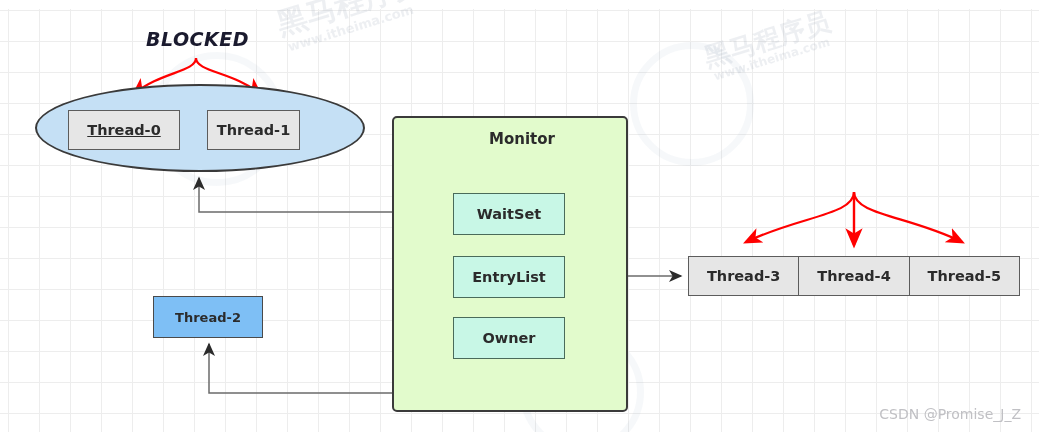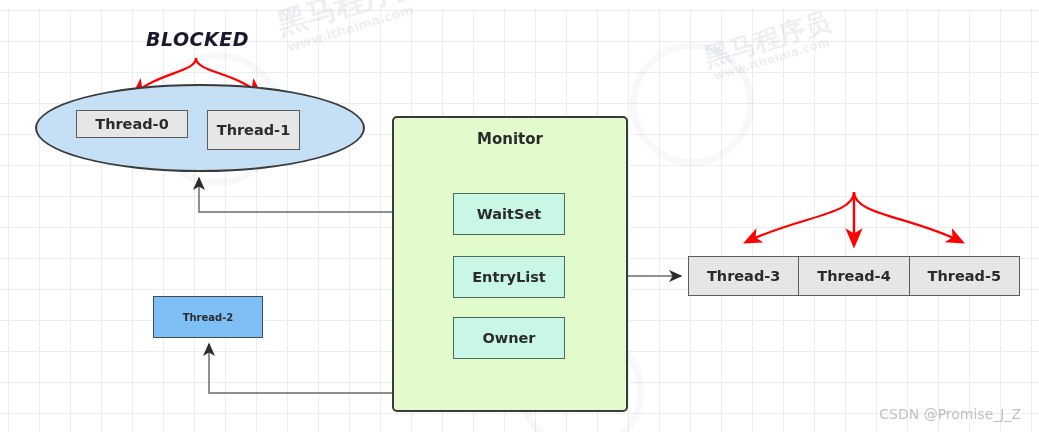--- a/index.html
+++ b/index.html
@@ -46,55 +46,56 @@
     background: #e6e6e6;
     border: 1.4px solid #5c5c5c;
     box-sizing: border-box;
     display: flex;
     align-items: center;
     justify-content: center;
     font-weight: bold;
     font-size: 14.5px;
     color: #2b2b2b;
   }
-  #thread0 { left: 76px; top: 110px; width: 112px; height: 28px; }
+  #thread0 { left: 68px; top: 110px; width: 112px; height: 40px; text-decoration: underline; }
   #thread1 { left: 207px; top: 110px; width: 93px; height: 40px; }
 
   .thread2-box {
     position: absolute;
     left: 153px; top: 296px;
     width: 110px; height: 42px;
     background: #7ebff5;
     border: 1.6px solid #4a4a4a;
     box-sizing: border-box;
     display: flex;
     align-items: center;
     justify-content: center;
     font-weight: bold;
-    font-size: 10px;
+    font-size: 13px;
     color: #2b2b2b;
   }
 
   .monitor-box {
     position: absolute;
     left: 392px; top: 116px;
     width: 236px; height: 296px;
     background: #e2fbcc;
     border: 2.4px solid #3a3a3a;
     border-radius: 5px;
     box-sizing: border-box;
   }
   .monitor-title {
     position: absolute;
     left: 392px; top: 130px;
     width: 236px;
     text-align: center;
     font-weight: bold;
     font-size: 15px;
     color: #2b2b2b;
+    padding-left: 12px;
   }
   .inner-box {
     position: absolute;
     left: 453px;
     width: 112px;
     height: 42px;
     background: #c8f7e6;
     border: 1.5px solid #4a6b5a;
     box-sizing: border-box;
     display: flex;

